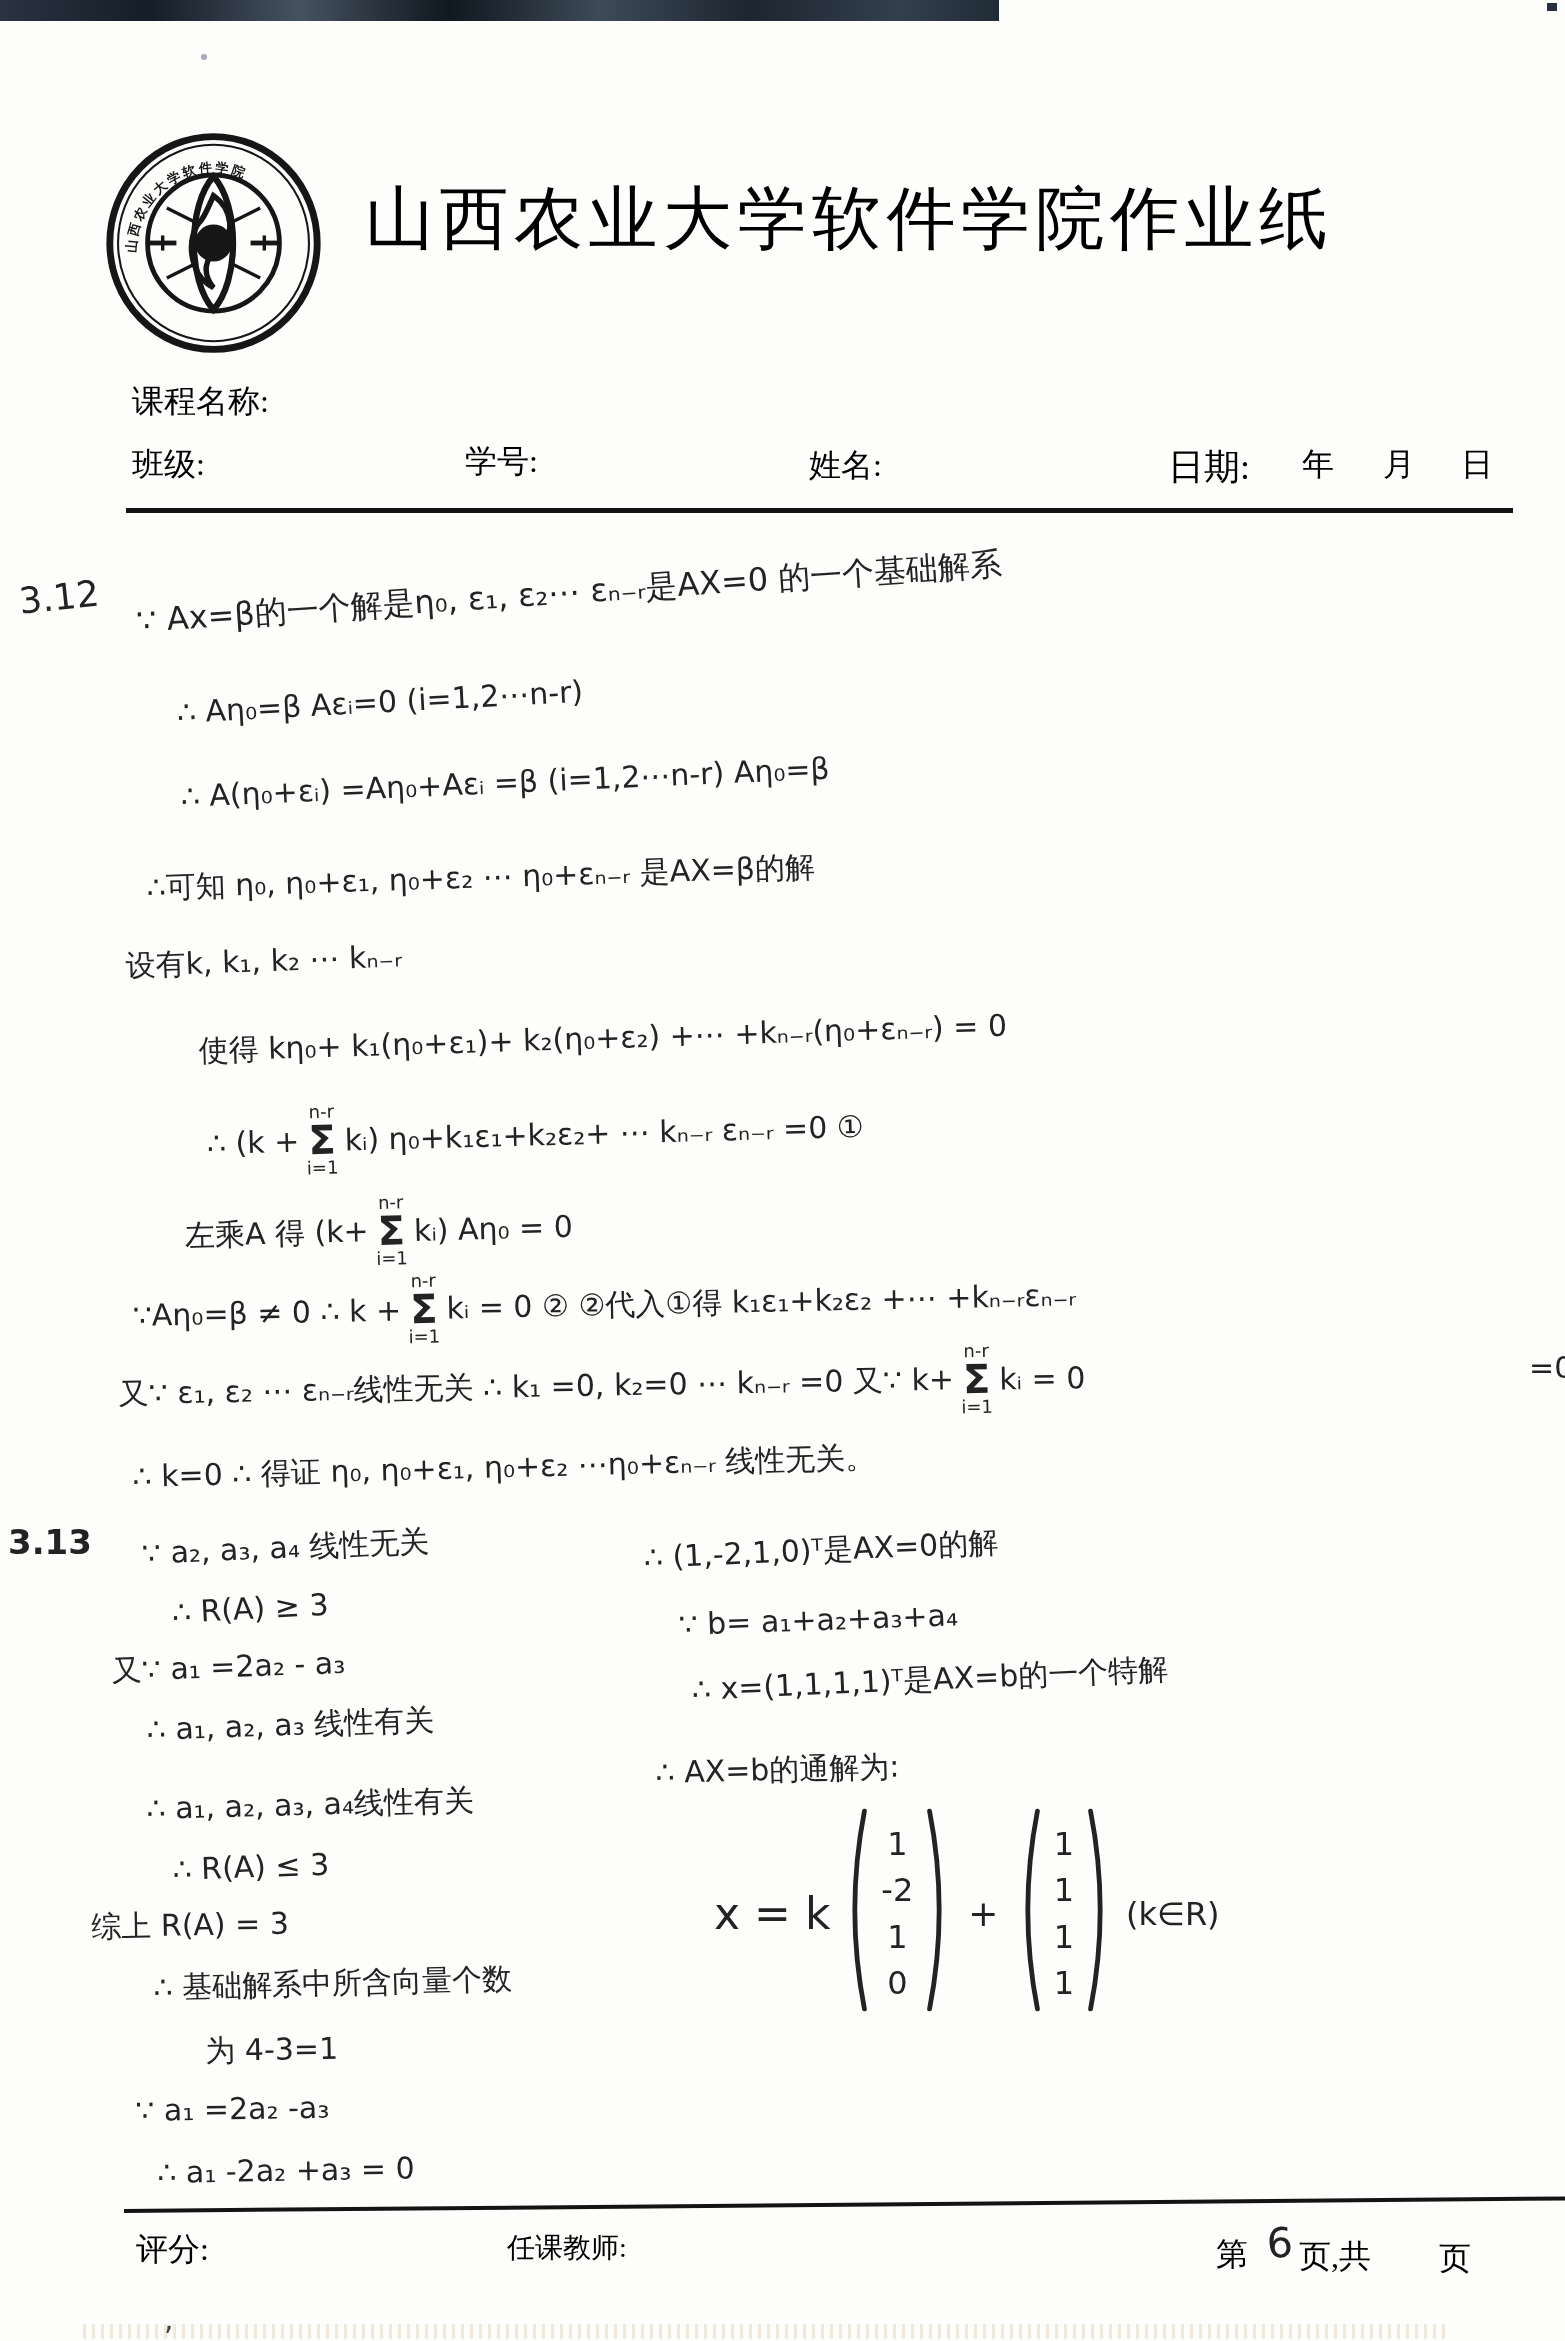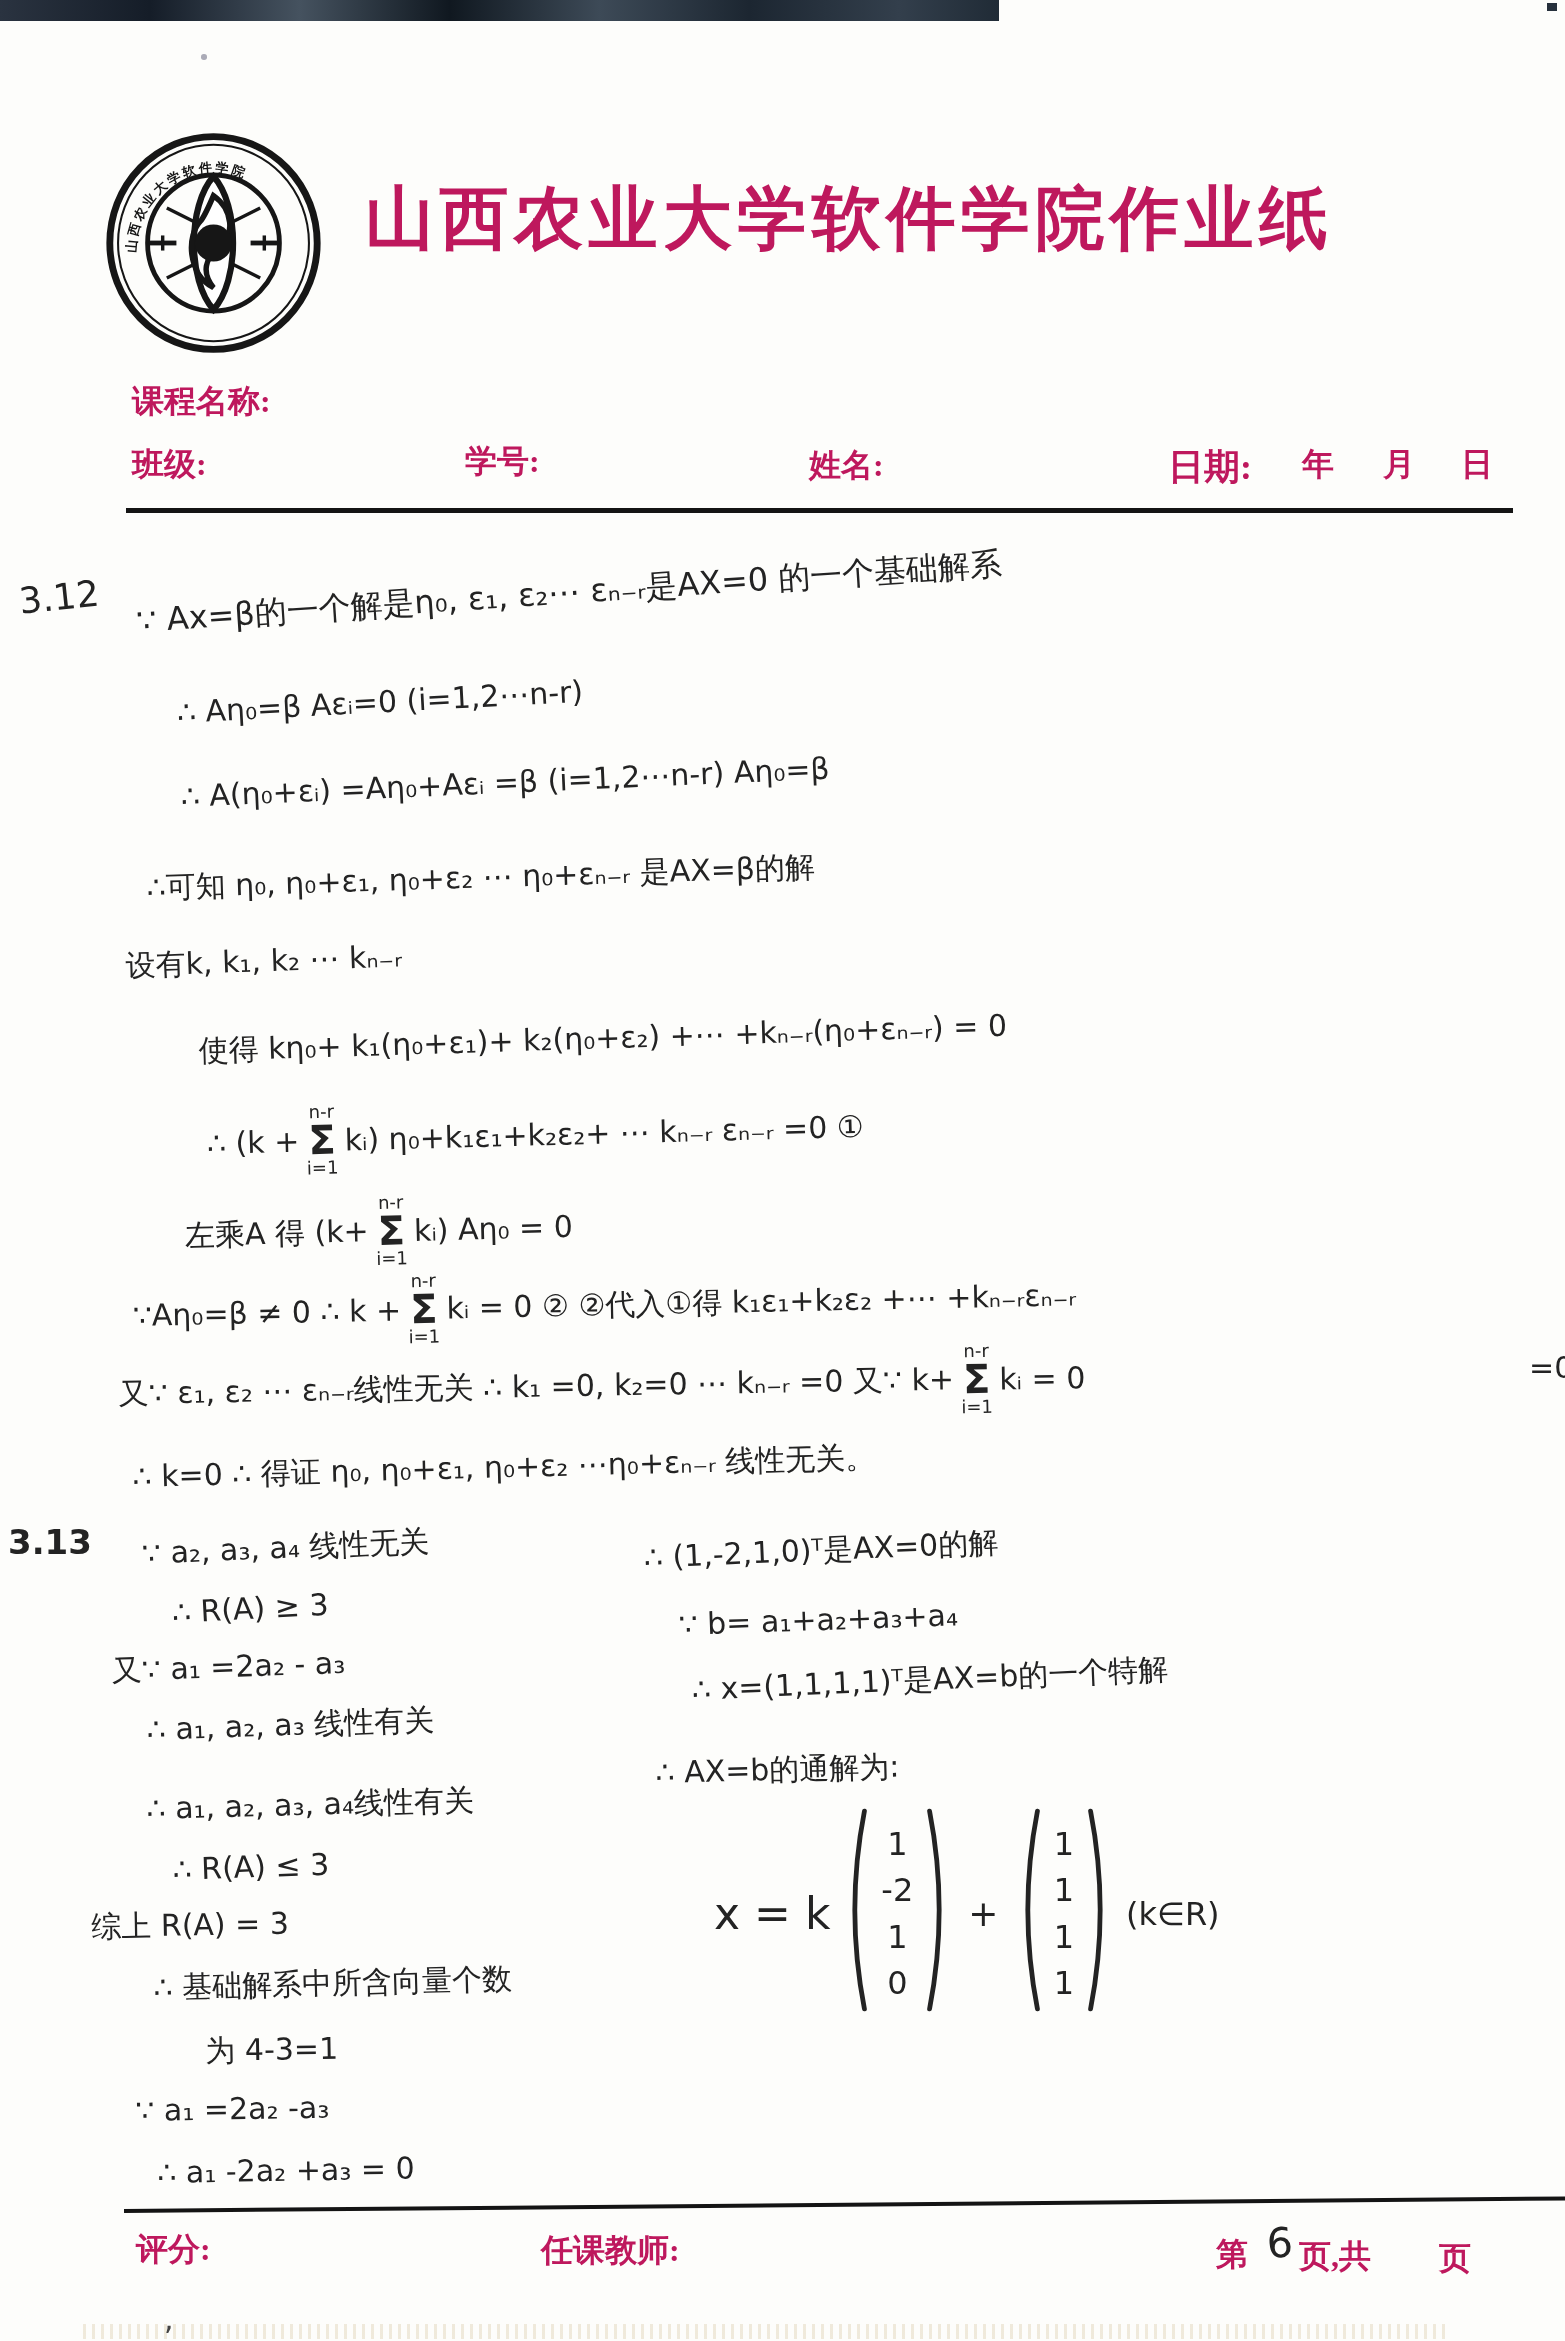--- a/index.html
+++ b/index.html
@@ -2,21 +2,21 @@
 <html style="font-size:11px"><head>
 <meta charset="utf-8">
 <style>
   html,body{margin:0;padding:0;}
   body{
     width:1566px;height:2342px;position:relative;overflow:hidden;
     background:#fdfdfb;color:#1b1b1b;
     font-family:"DejaVu Sans",sans-serif;
   }
   .abs{position:absolute;}
-  .printed{font-family:"Liberation Serif","DejaVu Serif",serif;font-weight:700;color:#be185d;}
+  .printed{font-family:"Liberation Serif","DejaVu Serif",serif;font-weight:400;color:#000000;}
   .hw{font-family:"DejaVu Sans",sans-serif;color:#232323;white-space:nowrap;font-size:30px;}
   .rot{transform-origin:left top;}
   .flexline{display:flex;align-items:center;}
   .sum{display:inline-flex;flex-direction:column;align-items:center;line-height:1;margin:0 6.9px;}
   .sum .t{font-size:18px;}
   .sum .s{font-size:40px;line-height:.95;font-weight:600;}
   .sum .b{font-size:18px;}
   .solution-row{display:flex;align-items:center;gap:11px;}
   .vec{display:flex;flex-direction:column;align-items:center;justify-content:center;gap:8.3px;font-size:32px;}
   .scan-strip{
@@ -181,19 +181,19 @@
   <span class="paren">
     <svg width="29" height="206" viewBox="0 0 42 300">
         <path d="M8,6 Q36,150 8,294" fill="none" stroke="#232323" stroke-width="7" stroke-linecap="round"></path>
       </svg>
   </span>
   <span style="font-size:32px;margin-left:1px;">(k∈R)</span>
 </div>
 
 <div class="abs divider rot" style="left:124px;top:2209px;width:1442px;height:4.1px;transform:rotate(-0.5deg);"></div>
 <div class="abs printed" style="left:136px;top:2228px;font-size:32px;">评分:</div>
-<div class="abs printed" style="left:541px;top:2229px;font-size:32px;">任课教师:</div>
+<div class="abs printed" style="left:507px;top:2229px;font-size:28px;">任课教师:</div>
 <div class="abs printed" style="left:1216px;top:2233px;font-size:32px;">第</div>
 <div class="abs hw rot" style="left:1265px;top:2220px;font-size:41px;transform:rotate(-4deg);">6</div>
 <div class="abs printed" style="left:1299px;top:2235px;font-size:32px;">页,共</div>
 <div class="abs printed" style="left:1439px;top:2237px;font-size:32px;">页</div>
 <div class="abs hw" style="left:164px;top:2301px;font-size:30px;color:#444;">,</div>
 
 
 </body></html>

